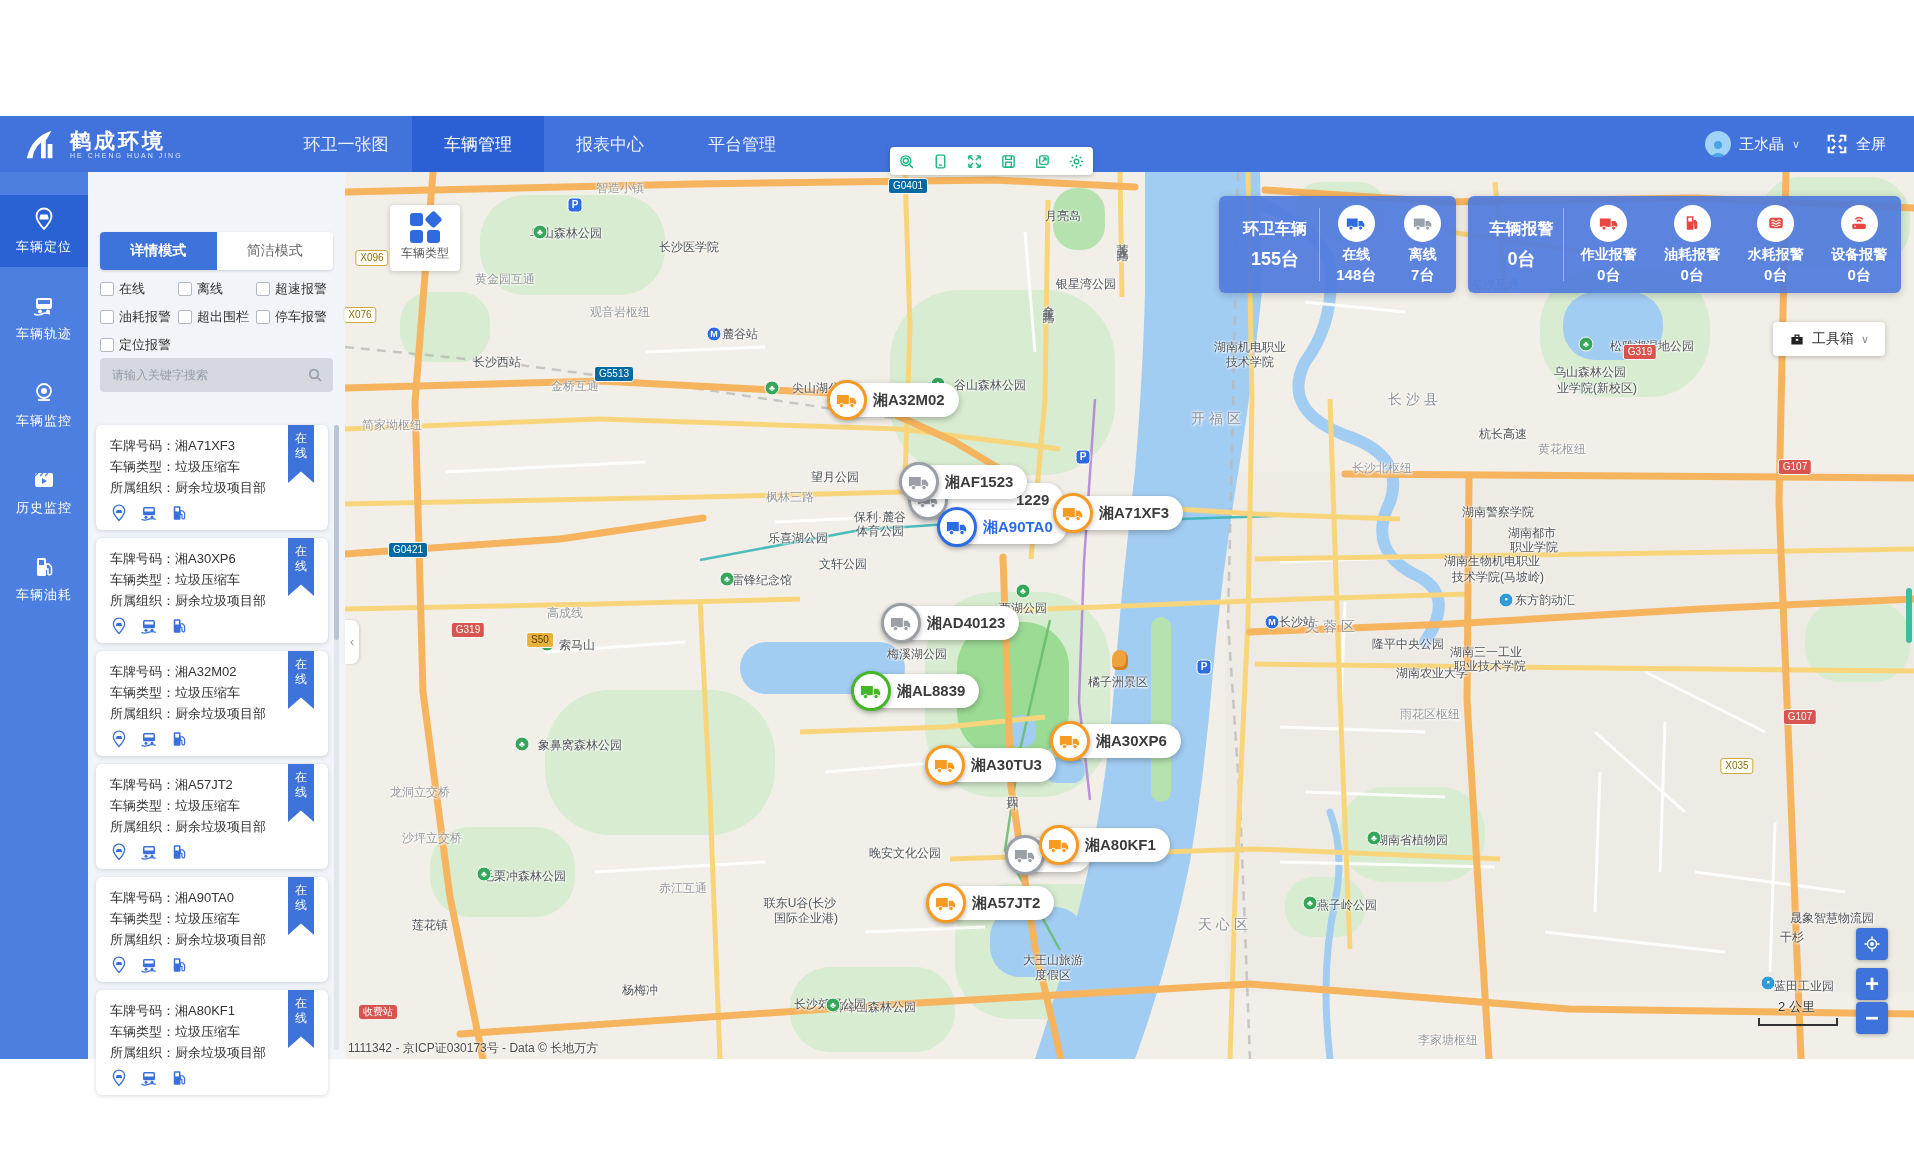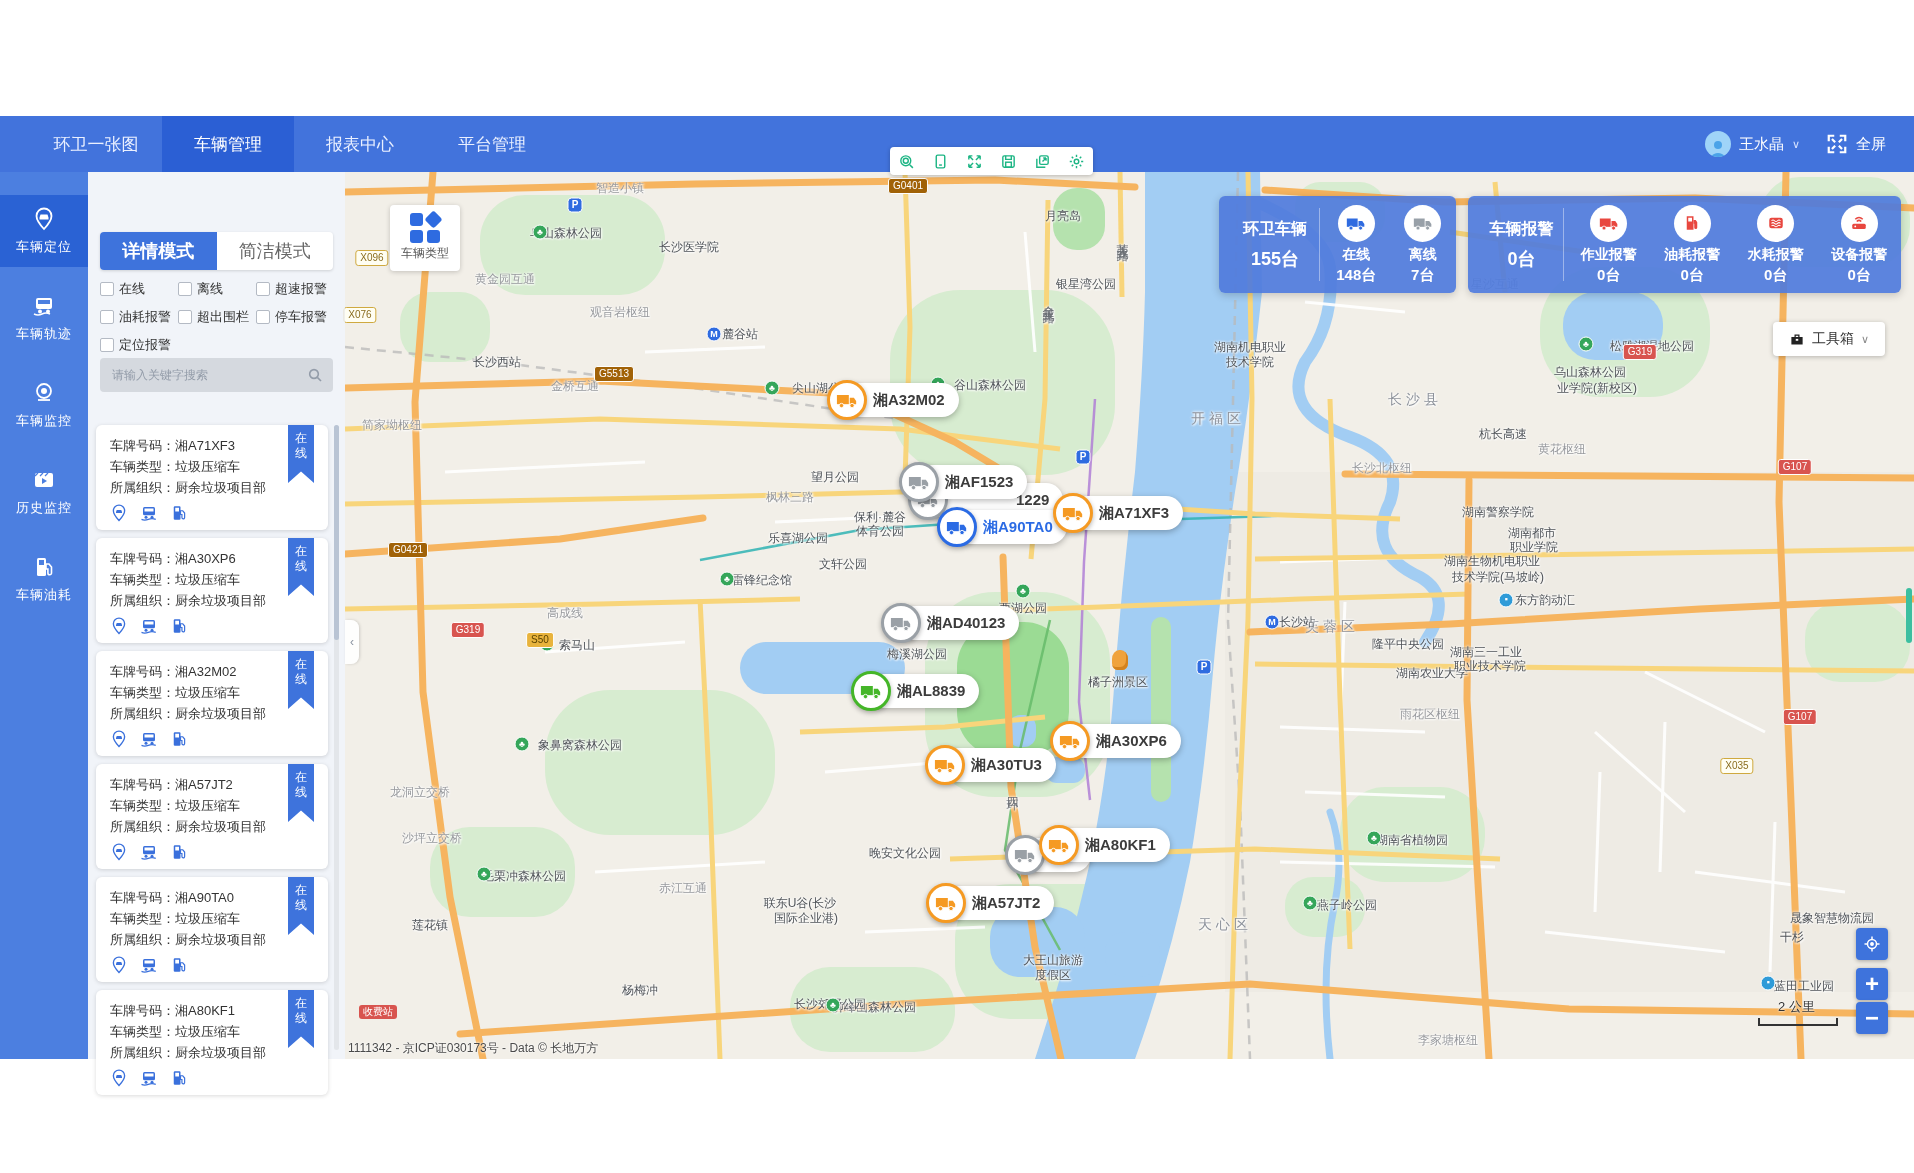--- a/index.html
+++ b/index.html
@@ -37,21 +37,21 @@
   .poi.tree::before{content:"\2663";color:#fff;font-size:9px;display:block;text-align:center;line-height:12px;}
   .poi.p{width:15px;height:15px;border-radius:4px;background:#2f6be0;border:1.5px solid #fff;color:#fff;font-size:10px;font-weight:bold;text-align:center;line-height:12px;}
   .poi.p::before{content:"P";}
   .poi.rail{width:15px;height:15px;border-radius:50%;background:#2f6be0;border:1.5px solid #fff;color:#fff;font-size:9px;font-weight:bold;text-align:center;line-height:12px;}
   .poi.rail::before{content:"M";}
   .poi.statue{width:16px;height:20px;background:#f0a23c;border-radius:45% 45% 35% 35%;box-shadow:inset -2px -3px 0 #d4821e;}
   .poi.blue{width:15px;height:15px;border-radius:50%;background:#2f9bd8;border:1.5px solid #fff;color:#fff;font-size:9px;text-align:center;line-height:11px;}
   .poi.blue::before{content:"\25AA";}
   
   .sh{position:absolute;transform:translate(-50%,-50%);padding:1px 4px;font-size:10px;line-height:12px;border-radius:3px;color:#fff;white-space:nowrap;z-index:3;}
-  .sh.g{background:#a16207;border:1px solid #fff;}
+  .sh.g{background:#0369a1;border:1px solid #fff;}
   .sh.n{background:#d8544f;border:1px solid #fff;}
   .sh.s{background:#e8b33c;color:#5a4300;border:1px solid #fff;}
   .sh.x{background:#fffef2;color:#8a6d1f;border:1px solid #cfa93f;}
   .sh.m1{background:#e05a5a;border-radius:8px;}
   .sh.m2{background:#3f6fd8;border-radius:8px;}
   .sh.toll{background:#d8544f;border-radius:3px;}
 
   
   .mk{position:absolute;width:40px;height:40px;z-index:5;}
   .mk .pill{position:absolute;left:16px;top:3px;height:34px;min-width:70px;background:#fff;border-radius:17px;box-shadow:0 2px 6px rgba(0,0,0,.28);padding:0 14px 0 30px;line-height:34px;font-size:15px;font-weight:600;color:#3c3c3c;white-space:nowrap;}
@@ -114,21 +114,21 @@
   .sb-item{width:88px;height:72px;margin-bottom:15px;display:flex;flex-direction:column;align-items:center;justify-content:center;gap:7px;color:#fff;cursor:pointer;}
   .sb-item.active{background:#2a62d4;}
   .sb-label{font-size:13px;letter-spacing:1px;}
 
   
   .left-panel{position:absolute;left:88px;top:172px;width:257px;height:887px;background:rgba(238,242,248,.82);z-index:9;}
   .org-bar{position:absolute;left:0;top:0;width:257px;height:47px;background:#fff;display:flex;align-items:center;justify-content:space-between;padding:0 16px;box-shadow:0 1px 3px rgba(0,0,0,.12);}
   .org-bar .org-txt{font-size:15px;color:#333;}
   .org-bar .org-arrow{font-size:12px;color:#222;}
   .mode-tabs{position:absolute;left:12px;top:60px;width:233px;height:38px;display:flex;background:#fff;border-radius:4px;overflow:hidden;box-shadow:0 1px 3px rgba(0,0,0,.15);}
-  .mode-tab{flex:1;display:flex;align-items:center;justify-content:center;font-size:18px;color:#666;cursor:pointer;}
+  .mode-tab{flex:1;display:flex;align-items:center;justify-content:center;font-size:14px;color:#666;cursor:pointer;}
   .mode-tab.active{background:#3e73dc;color:#fff;font-weight:bold;}
   .filters{position:absolute;left:12px;top:108px;width:240px;display:flex;flex-wrap:wrap;}
   .filter{width:78px;margin-bottom:10px;display:flex;align-items:center;gap:5px;font-size:13px;color:#333;cursor:pointer;}
   .cb{width:14px;height:14px;background:#fff;border:1px solid #b4bac4;border-radius:2px;flex:0 0 auto;}
   .search{position:absolute;left:12px;top:186px;width:233px;height:34px;background:#d5d9df;border-radius:4px;display:flex;align-items:center;padding:0 10px;}
   .search input{flex:1;border:none;background:transparent;outline:none;font-size:12px;color:#333;}
   .search input::placeholder{color:#939ca9;}
   .cards{position:absolute;left:8px;top:253px;width:232px;}
   .card{position:relative;width:232px;height:105px;background:#fff;border-radius:6px;box-shadow:0 1px 4px rgba(0,0,0,.15);margin-bottom:8px;padding:10px 0 0 14px;}
   .card .ln{font-size:13px;color:#333;line-height:21px;white-space:nowrap;}
@@ -511,20 +511,31 @@
             <circle cx="6" cy="14.5" r="2.4" fill="currentColor" stroke="#fff"></circle>
             <circle cx="17.5" cy="14.5" r="2.4" fill="currentColor" stroke="#fff"></circle>
           </svg>
         </div>
       </div>
     </div>
 
   <div class="attrib">1111342 - 京ICP证030173号 - Data © 长地万方</div>
 
   <div class="header">
+    <div class="logo">
+      <svg width="38" height="38" viewBox="0 0 40 40">
+        <path d="M5 35 Q10 13 31 6 L26 15 Q13 20 11 35 Z" fill="#fff"></path>
+        <rect x="20" y="15" width="5" height="20" fill="#fff"></rect>
+        <rect x="27" y="20" width="5" height="15" fill="#fff"></rect>
+      </svg>
+      <div class="logo-txt">
+        <div class="t1">鹤成环境</div>
+        <div class="t2">HE CHENG HUAN JING</div>
+      </div>
+    </div>
     <div class="nav">
       <div class="nav-item">环卫一张图</div>
       <div class="nav-item active">车辆管理</div>
       <div class="nav-item">报表中心</div>
       <div class="nav-item">平台管理</div>
     </div>
     <div class="user">
       <span class="avatar">
         <svg width="20" height="18" viewBox="0 0 20 18">
             <circle cx="10" cy="6" r="4" fill="#4ba3e8"></circle>

